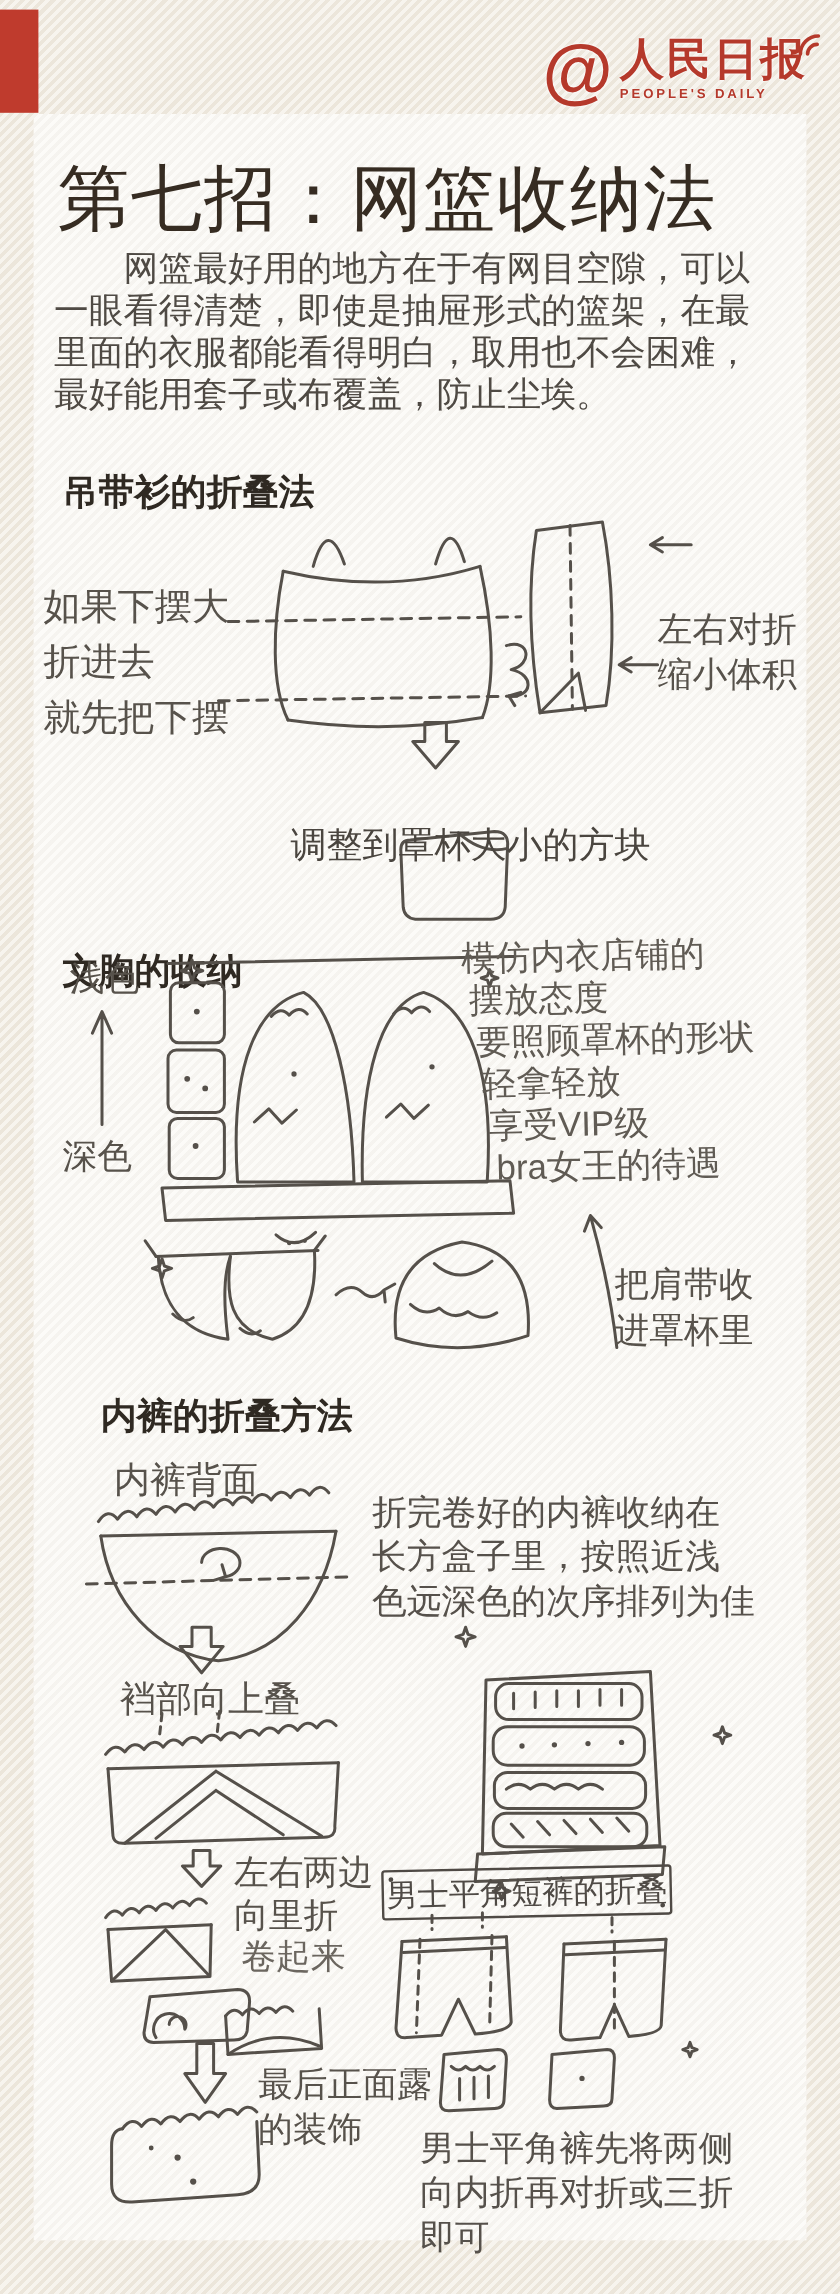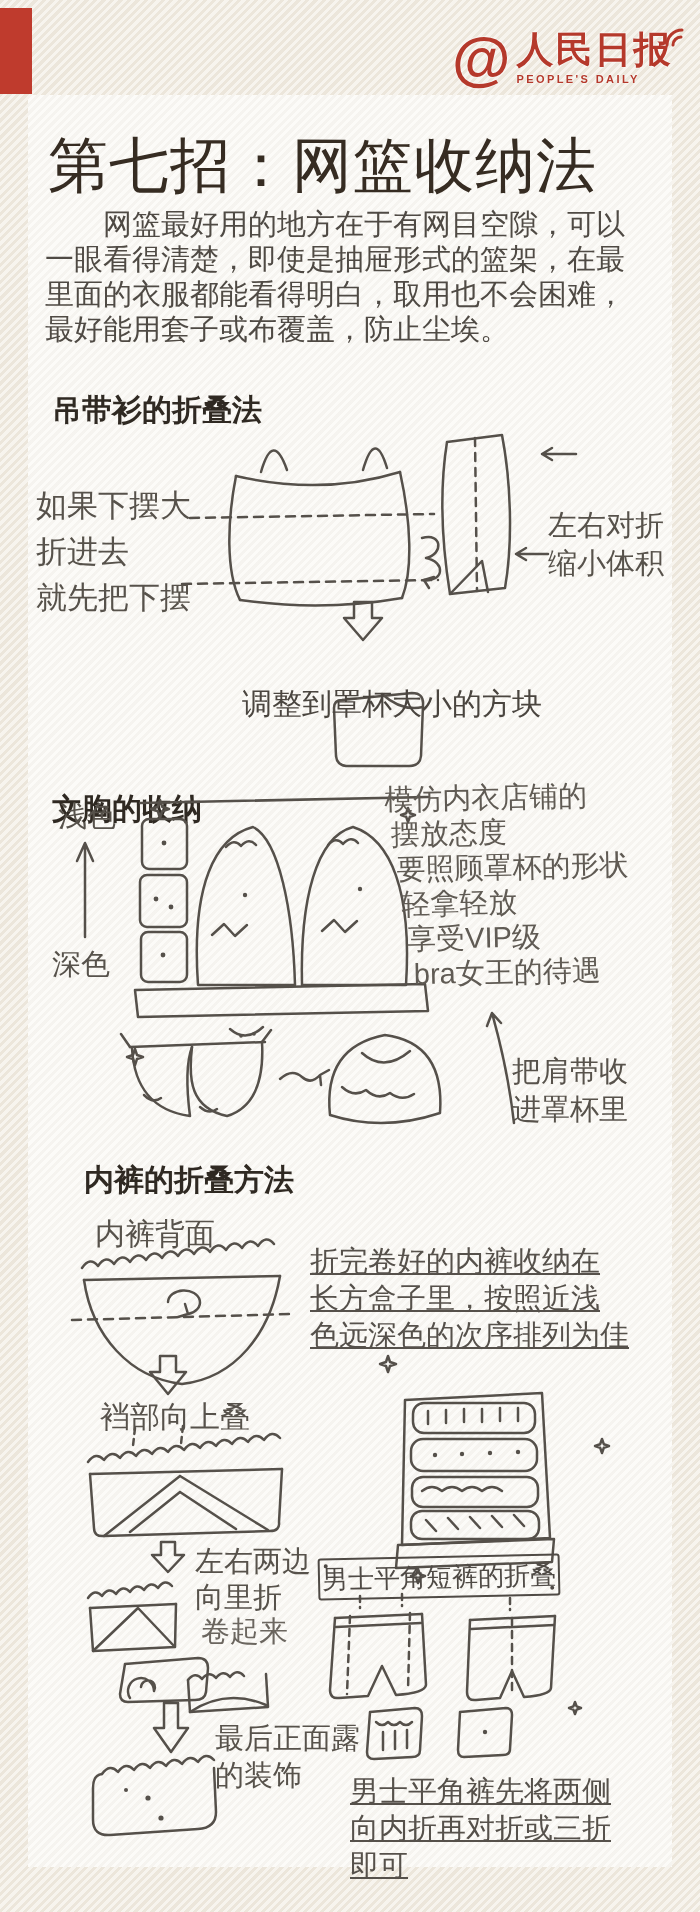--- a/index.html
+++ b/index.html
@@ -39,21 +39,21 @@
   .note{font-size:31px;line-height:46px;color:#57524b;white-space:nowrap;}
   .note-sm{font-size:29px;line-height:38px;color:#57524b;white-space:nowrap;}
   .caption{font-size:30px;color:#4a453f;text-align:center;white-space:nowrap;}
   .hand{font-size:29px;line-height:35px;color:#605b54;transform:rotate(-1.2deg);}
   .hand .ln{white-space:nowrap;}
   .hand .ln:nth-child(2){margin-left:6px;}
   .hand .ln:nth-child(3){margin-left:11px;}
   .hand .ln:nth-child(4){margin-left:15px;}
   .hand .ln:nth-child(5){margin-left:20px;}
   .hand .ln:nth-child(6){margin-left:26px;}
-  .para{font-size:29px;line-height:37px;color:#56514b;text-decoration:underline;}
+  .para{font-size:29px;line-height:37px;color:#56514b;}
   .para .ln{white-space:nowrap;}
   .boxer-head{left:318px;top:1556px;width:238px;height:38px;
     border:2.5px solid #4f4a45;border-radius:3px;transform:rotate(-1.2deg);
     display:flex;align-items:center;justify-content:center;
     font-size:26px;color:#4f4a45;white-space:nowrap;}
   .boxer-head::before,.boxer-head::after{
     content:"";position:absolute;width:4px;height:4px;border-radius:50%;background:#4f4a45;}
   .boxer-head::before{left:4px;top:4px;}
   .boxer-head::after{right:4px;bottom:4px;}
   .footer-credit{left:0;top:1876px;width:700px;text-align:center;

